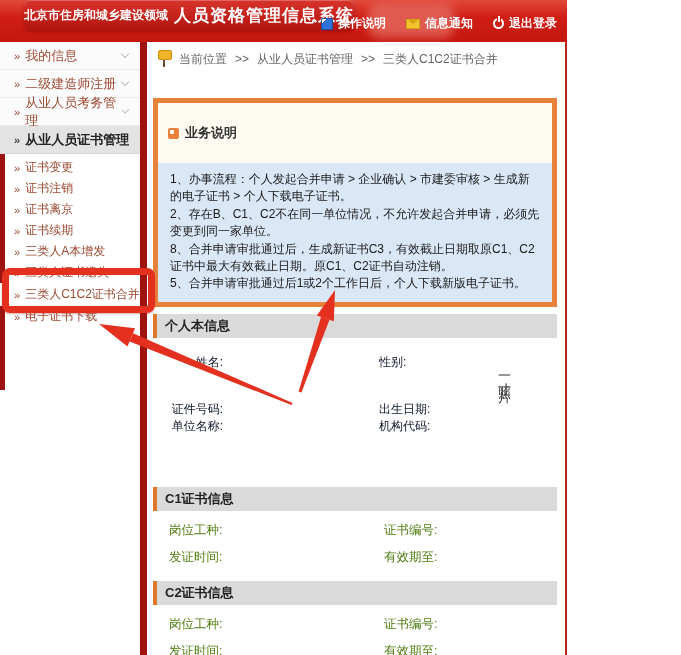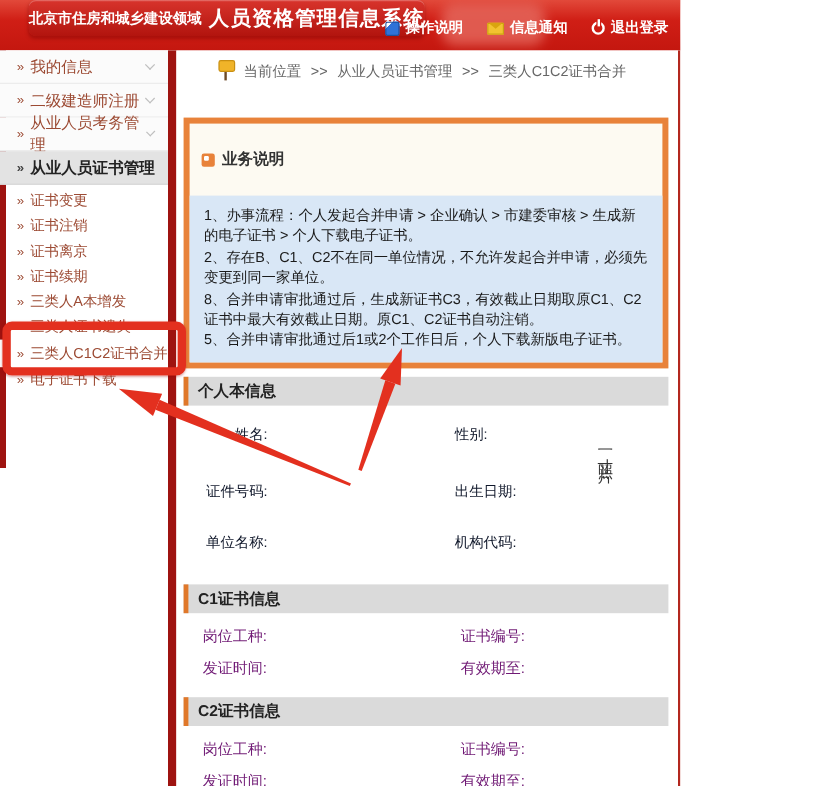--- a/index.html
+++ b/index.html
@@ -50,21 +50,21 @@
   .sb-section { height:28px; font-size:13px; color:#9c4a33; border-bottom:1px solid #ececec; background:#fbfbfb; }
   .sb-section.active { background:#e3e3e3; color:#222; font-weight:bold; border-bottom:1px solid #d6d6d6; }
   .sb-sub { height:21px; font-size:12px; color:#9c4a33; }
   .sb-sub.highlight { height:23px; background:#fff; }
   .guillemet { font-size:11px; color:#9c4a33; }
   .sb-section.active .guillemet { color:#444; }
   .caret { width:6px; height:6px; border-right:1.5px solid #bfbfbf; border-bottom:1.5px solid #bfbfbf; transform:rotate(45deg); margin-left:auto; margin-right:12px; margin-top:-3px; }
 
   
   .content { position:relative; flex:1; background:#fff; border-right:2px solid #b3271e; }
-  .breadcrumb { display:flex; align-items:center; gap:8px; padding:8px 10px 6px 10px; font-size:12px; color:#666;margin-left:24px; }
+  .breadcrumb { display:flex; align-items:center; gap:8px; padding:8px 10px 6px 10px; font-size:12px; color:#666; }
   .signpost { position:relative; width:14px; height:18px; flex:0 0 14px; }
   .signpost::before { content:""; position:absolute; left:6px; top:2px; width:2px; height:15px; background:#6d4a28; }
   .signpost::after { content:""; position:absolute; left:1px; top:0; width:12px; height:8px; background:#f0b429; border:1px solid #c98f12; border-radius:2px; }
   .crumb-sep { color:#666; }
   .crumb-link { cursor:pointer; }
 
   .notice-box { margin:24px 8px 0 6px; border:5px solid #e8823a; background:#fdfaf2; }
   .notice-head { display:flex; align-items:center; gap:6px; padding:21px 10px; font-size:13px; font-weight:bold; color:#333; }
   .ico-notice { position:relative; width:11px; height:11px; background:#e8823a; border-radius:2px; }
   .ico-notice::before { content:""; position:absolute; left:2px; top:2px; width:4px; height:4px; background:#fff; border-radius:1px; }
@@ -73,26 +73,26 @@
 
   .bar {
     position:relative; margin:7px 8px 0 6px; background:#dadada;
     border-left:4px solid #e0782a; padding:3px 8px; font-size:13px; font-weight:bold; color:#222;
   }
   .bar.first { margin-top:7px; }
 
   .form-area { position:relative; padding:0 8px 0 0; }
   .p-row { display:grid; grid-template-columns:80px 152px 80px 1fr; align-items:center; font-size:12px; color:#0f172a; }
   .p-row .lab-r { text-align:right; padding-right:4px; }
-  .mt16 { margin-top:16px; } .mt30 { margin-top:30px; } .mt26 { margin-top:26px; }
+  .mt16 { margin-top:16px; } .mt30 { margin-top:30px; } .mt26 { }
   .photo-ph {
     position:absolute; right:52px; top:14px; writing-mode:vertical-rl; letter-spacing:4px;
     font-size:13px; color:#333;
   }
-  .c-row { display:grid; grid-template-columns:215px 1fr; font-size:12.5px; color:#701a75; padding:5px 0 5px 22px; }
+  .c-row { display:grid; grid-template-columns:215px 1fr; font-size:12.5px; color:#4d7c0f; padding:5px 0 5px 22px; }
   .c-row .lab { white-space:nowrap; }
   .mt6 { margin-top:6px; }
 
   
   .annot-rect {
     position:absolute; left:2px; top:268px; width:153px; height:45px;
     border:7px solid #e3301f; border-radius:8px; z-index:40; pointer-events:none;
     box-shadow:0 1px 2px rgba(150,0,0,.35);
   }
   .annot-svg { position:absolute; left:0; top:0; width:681px; height:655px; z-index:41; pointer-events:none; }

